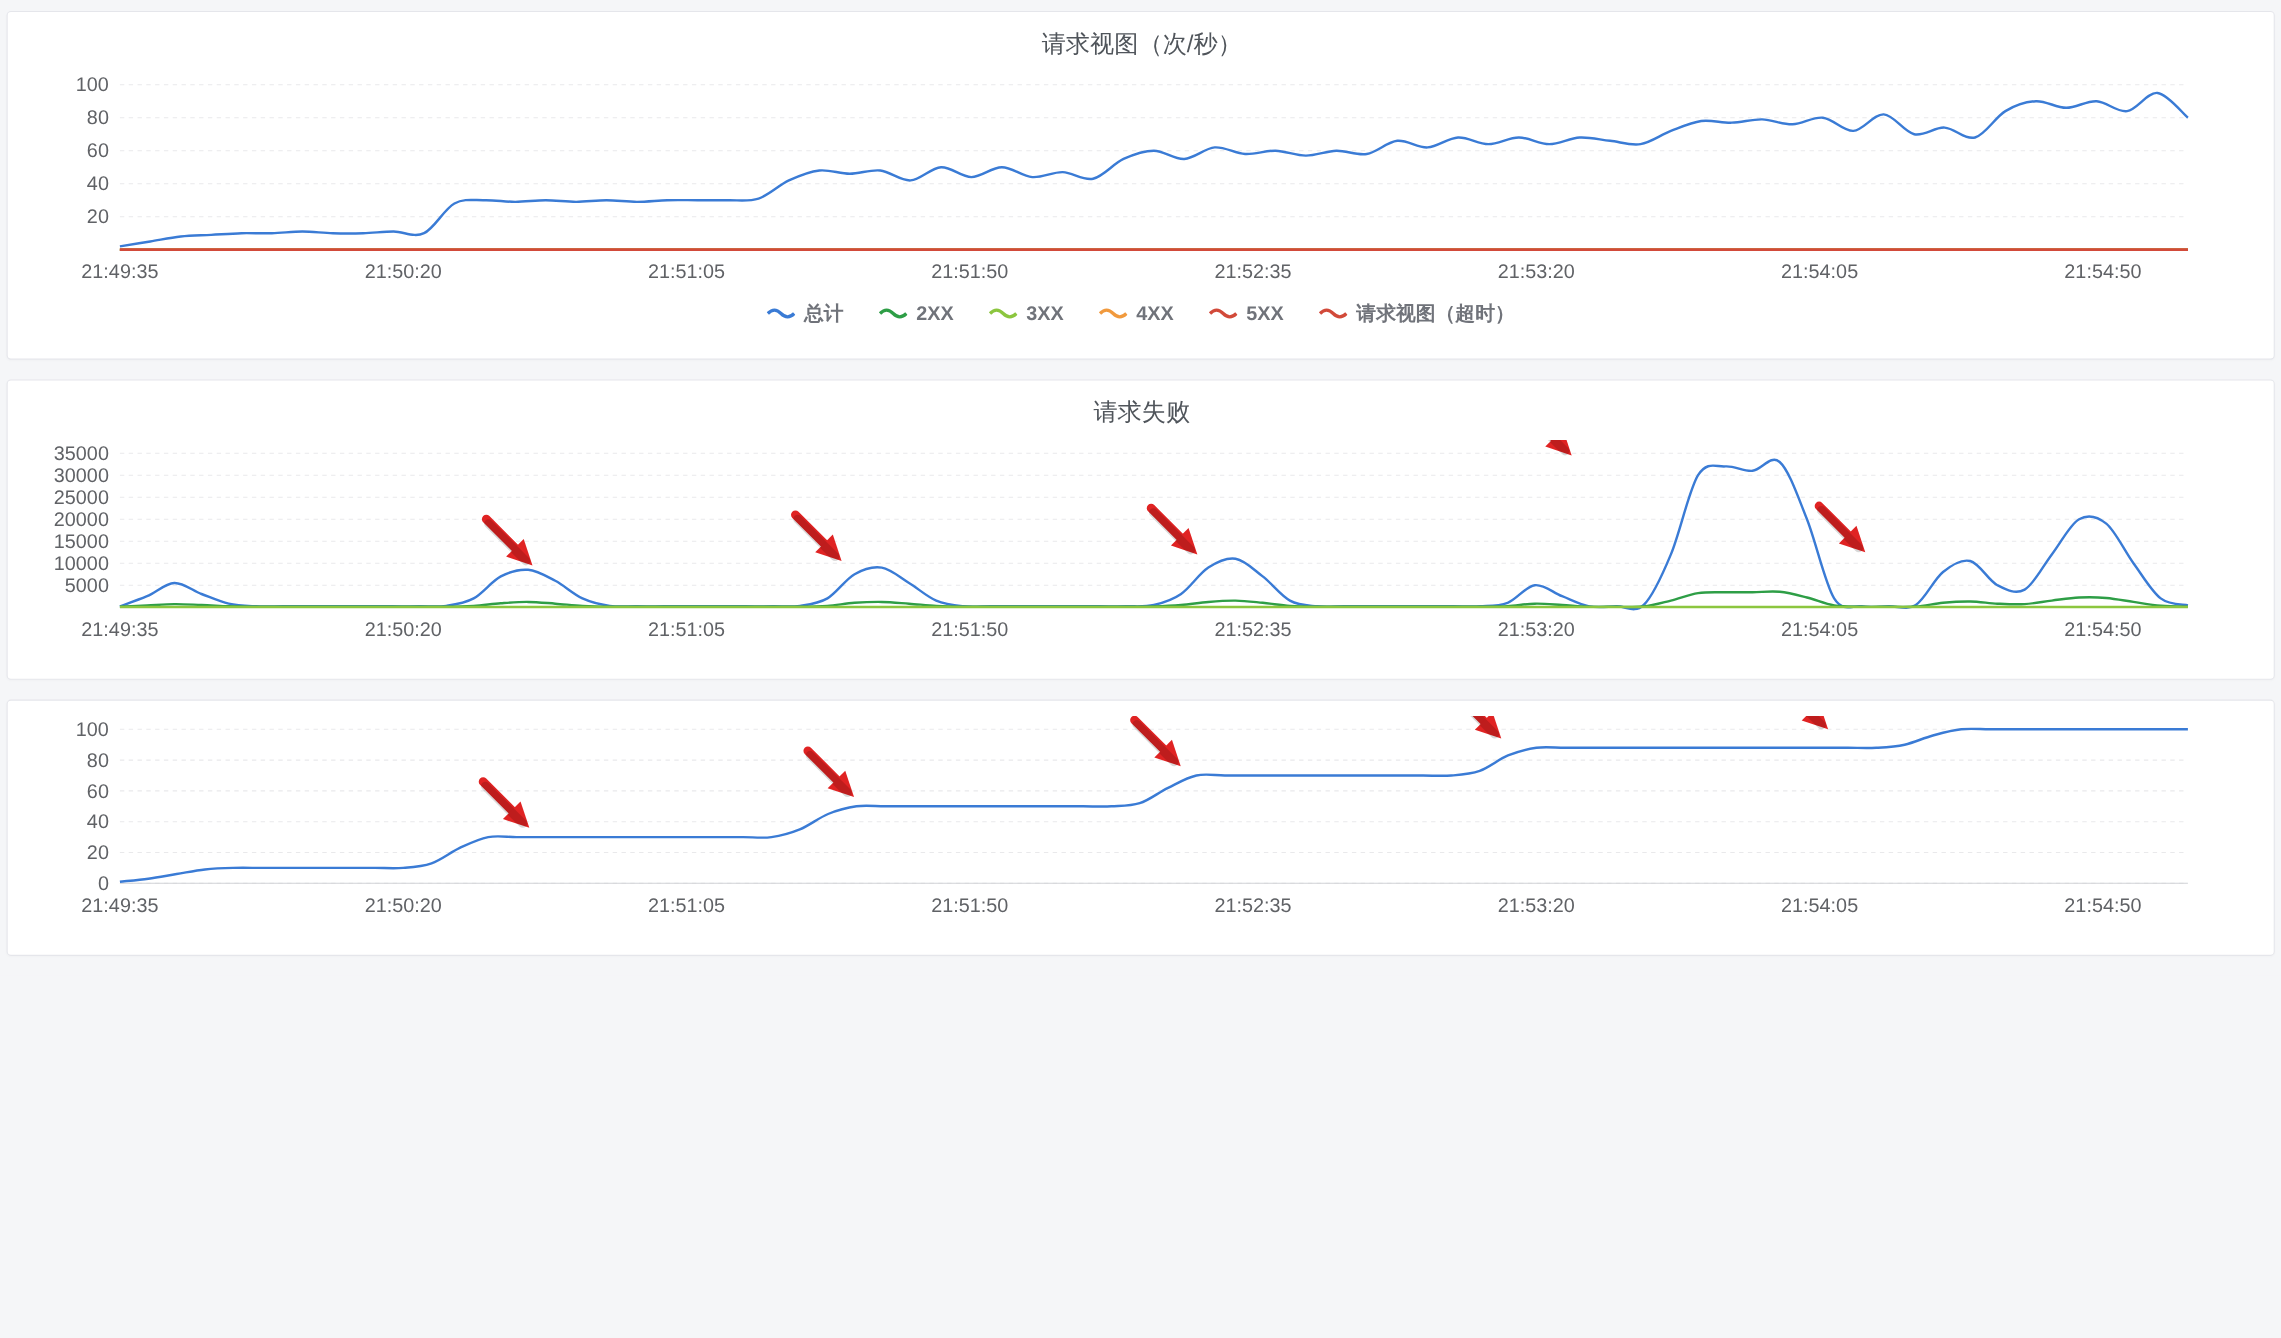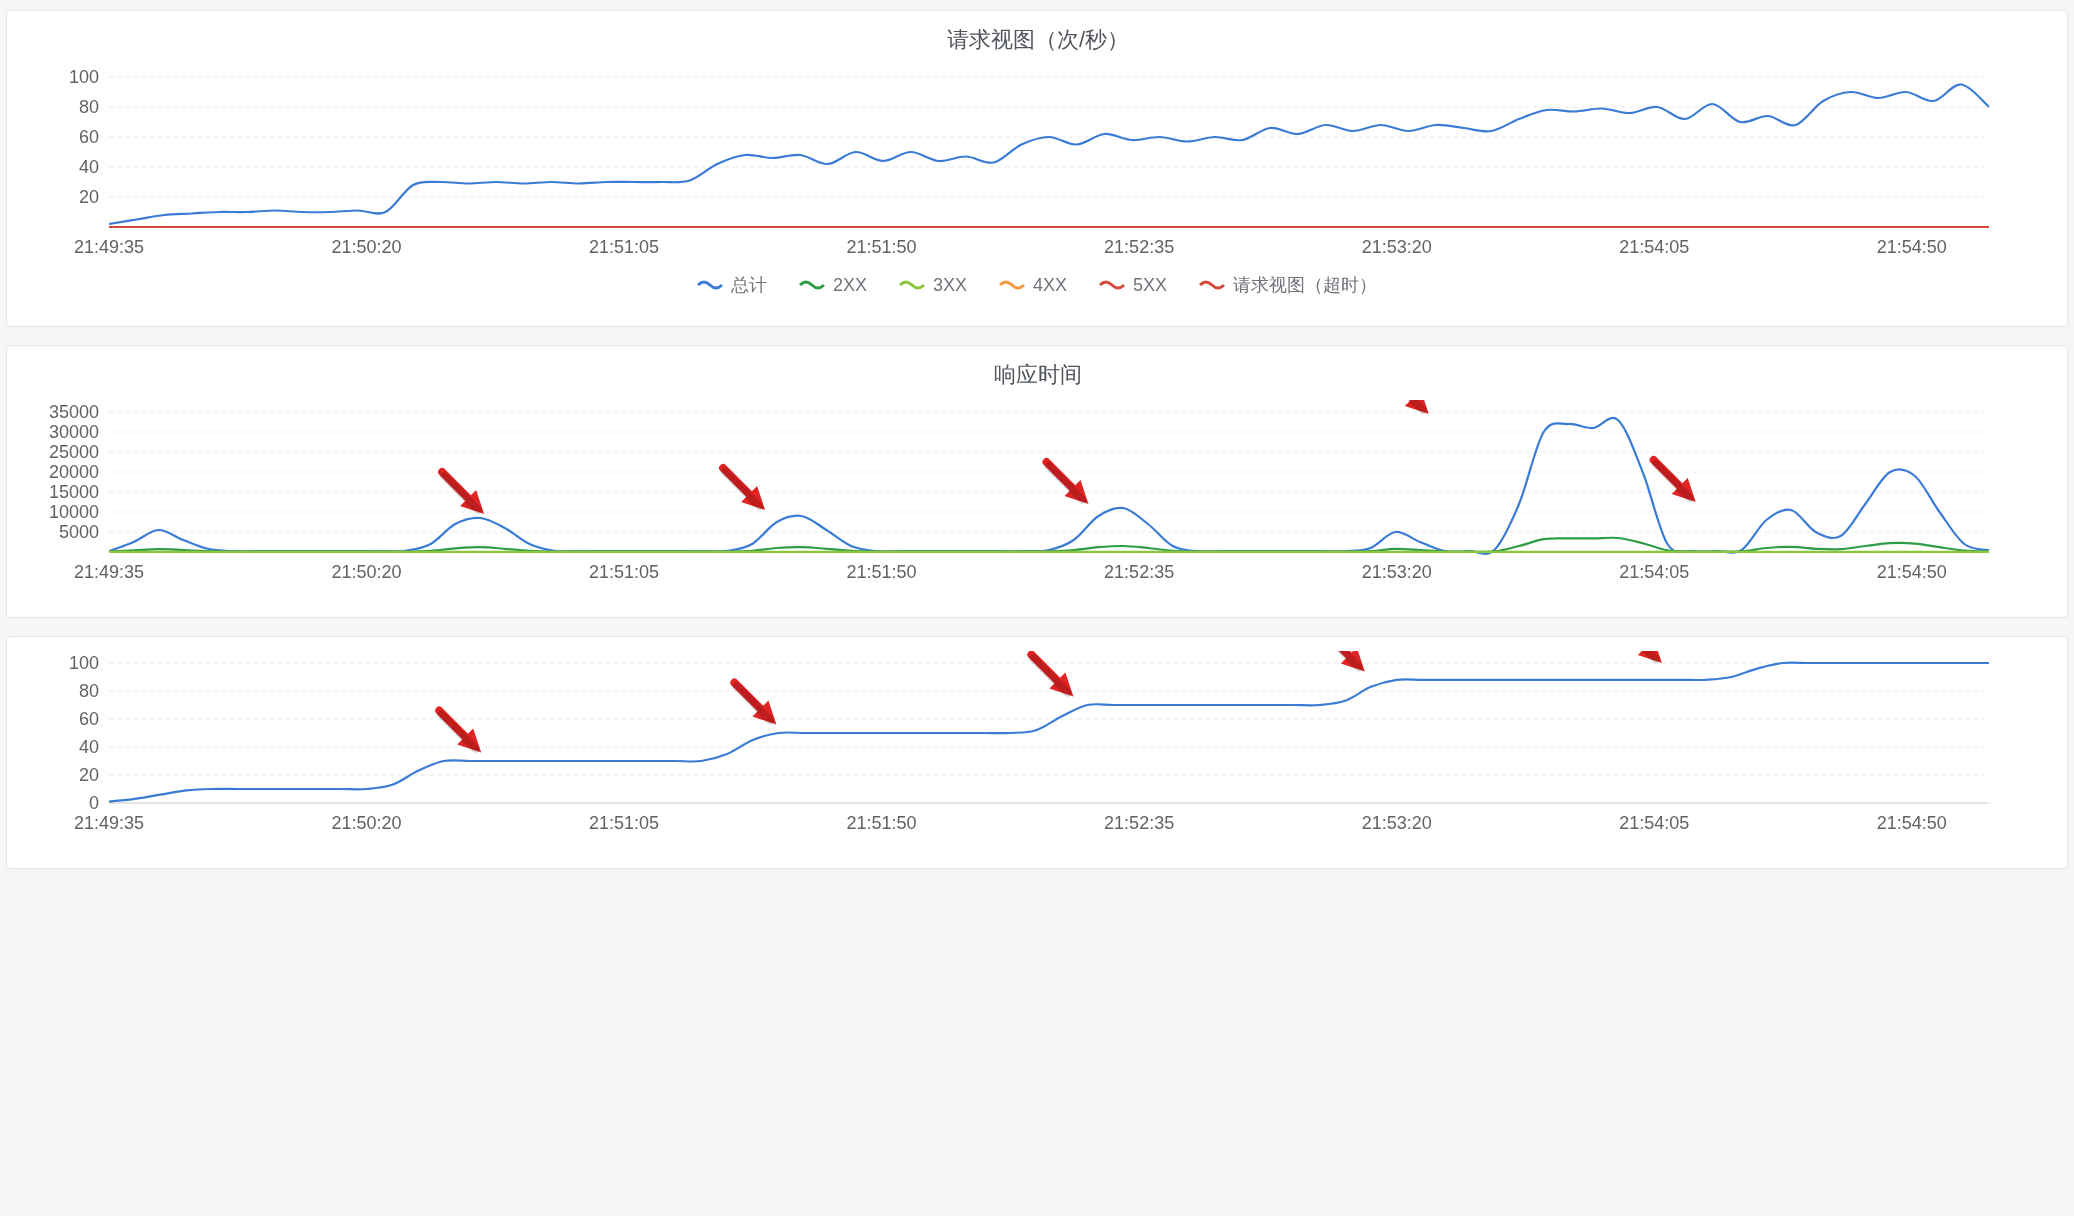--- a/index.html
+++ b/index.html
@@ -7,21 +7,21 @@
   .panel{background:#fff;border:1px solid #e5e6eb;border-radius:4px;margin:10px 0 18px 0;padding:14px 22px 29px 22px;box-shadow:0 1px 2px rgba(0,0,0,.02);text-align:center;}
   .panel-title{font-size:22px;color:#50555b;margin:0 0 10px 2px;font-weight:400;}
   .chart-wrap{position:relative;width:100%;}
   svg{display:block;}
   .x-labels, .y-labels text{font-size:18px;fill:#606266;}
   .x-labels text{text-anchor:middle;}
   .y-labels text{text-anchor:end;}
   .gridline{stroke:#e9e9eb;stroke-width:1;stroke-dasharray:4 4;}
   .axis-base{stroke:#d0d2d6;stroke-width:1;}
   .legend{display:flex;justify-content:center;gap:32px;margin-top:10px;font-size:18px;color:#70737a;flex-wrap:wrap;}
-  .lg-item{display:flex;align-items:center;gap:8px;white-space:nowrap;}
+  .lg-item{display:flex;align-items:center;gap:8px;white-space:nowrap;font-weight:bold;}
   .lg-sw{display:inline-block;}
   .lg-sw svg{display:block;}
   .fill-none{fill:none;}
   .lw2{stroke-width:2.2;}
   .lw25{stroke-width:3;}
   .arrow-red{fill:#e02323;}
 </style>
 </head>
 <body>
 
@@ -106,21 +106,21 @@
           <span class="lg-sw">
             <svg width="26" height="14">
               <path d="M1 7 Q 7 1 13 7 T 25 7" class="fill-none lw25" stroke="#d24a3a"></path>
             </svg>
           </span>
           <span>请求视图（超时）</span>
         </span>
       </div>
     </div>
     <div class="panel">
-      <div class="panel-title">响应时间</div>
+      <div class="panel-title">请求失败</div>
       <div class="chart-wrap">
         <svg width="1990" height="188">
           <g class="y-labels">
             <line x1="80" x2="1960" y1="132" y2="132" class="gridline"></line>
             <text x="70" y="138">5000</text>
             <line x1="80" x2="1960" y1="112" y2="112" class="gridline"></line>
             <text x="70" y="118">10000</text>
             <line x1="80" x2="1960" y1="92" y2="92" class="gridline"></line>
             <text x="70" y="98">15000</text>
             <line x1="80" x2="1960" y1="72" y2="72" class="gridline"></line>

